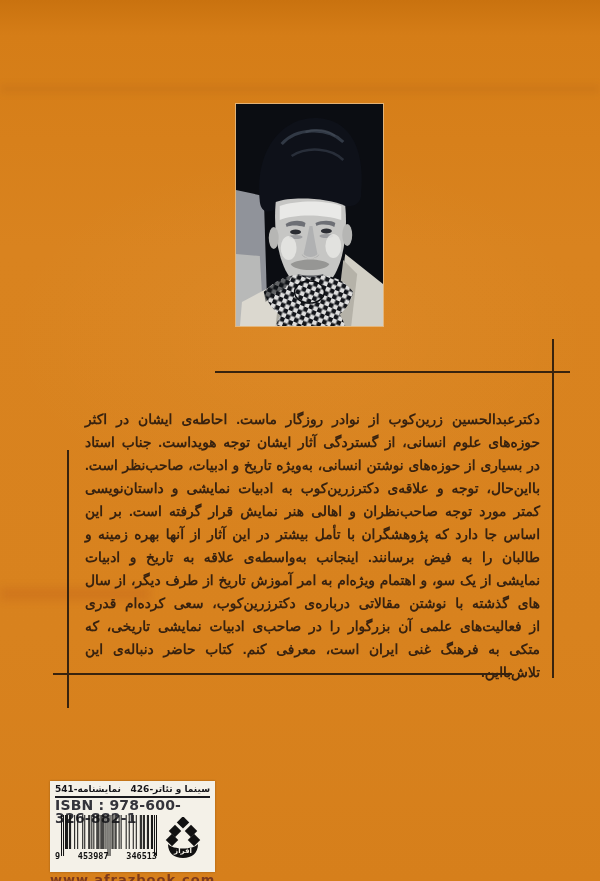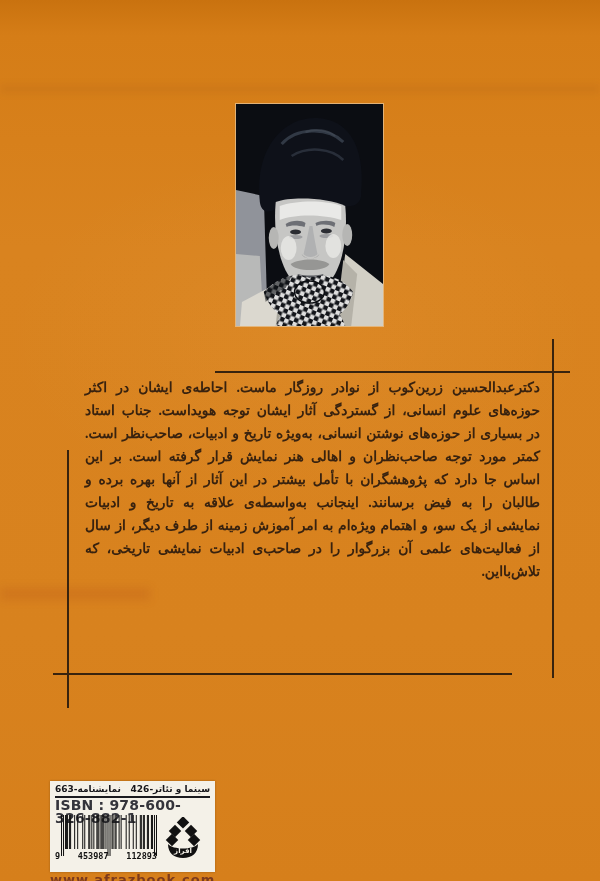--- a/index.html
+++ b/index.html
@@ -18,22 +18,22 @@
   .photo svg{display:block;width:100%;height:100%;}
 
   
   .rule{position:absolute;background:#38230e;}
   .rule-top{left:215px;top:371px;width:355px;height:2px;}
   .rule-right{left:552px;top:339px;width:2px;height:339px;}
   .rule-bottom{left:53px;top:673px;width:459px;height:2px;}
   .rule-left{left:67px;top:450px;width:2px;height:258px;}
 
   
-  .review{position:absolute;left:85px;top:376px;width:455px;direction:rtl;
-    font-family:Liberation Serif, serif;font-weight:bold;font-size:13.8px;
+  .review{position:absolute;left:85px;top:408px;width:455px;direction:rtl;
+    font-family:Liberation Sans, sans-serif;font-weight:bold;font-size:13.8px;
     color:#38220f;}
   .rline{height:23px;line-height:23px;white-space:nowrap;text-align:justify;text-align-last:justify;overflow:visible;}
   .rline.last{text-align-last:right;}
 
   
   .isbn-box{position:absolute;left:50px;top:781px;width:165px;height:91px;
     background:#f4f1e8;box-sizing:border-box;padding:2px 5px 0 5px;
     box-shadow:0 0 2px rgba(60,30,0,0.35);}
   .cat-row{display:flex;justify-content:space-between;direction:rtl;
     font-size:9px;font-weight:bold;color:#15151a;line-height:12px;height:12px;}
@@ -117,32 +117,35 @@
 
   <div class="rule rule-top"></div>
   <div class="rule rule-right"></div>
   <div class="rule rule-bottom"></div>
   <div class="rule rule-left"></div>
 
   <div class="review" lang="fa" dir="rtl">
       <div class="rline">دکترعبدالحسین زرین‌کوب از نوادر روزگار ماست. احاطه‌ی ایشان در اکثر</div>
       <div class="rline">حوزه‌های علوم انسانی، از گستردگی آثار ایشان توجه هویداست. جناب استاد</div>
       <div class="rline">در بسیاری از حوزه‌های نوشتن انسانی، به‌ویژه تاریخ و ادبیات، صاحب‌نظر است.</div>
+      <div class="rline">بااین‌حال، توجه و علاقه‌ی دکترزرین‌کوب به ادبیات نمایشی و داستان‌نویسی</div>
       <div class="rline">کمتر مورد توجه صاحب‌نظران و اهالی هنر نمایش قرار گرفته است. بر این</div>
-      <div class="rline">اساس جا دارد که پژوهشگران با تأمل بیشتر در این آثار از آنها بهره برده و</div>
+      <div class="rline">اساس جا دارد که پژوهشگران با تأمل بیشتر در این آثار از آنها بهره زمینه و</div>
       <div class="rline">طالبان را به فیض برسانند. اینجانب به‌واسطه‌ی علاقه به تاریخ و ادبیات</div>
-      <div class="rline">نمایشی از یک سو، و اهتمام ویژه‌ام به امر آموزش زمینه از طرف دیگر، از سال</div>
+      <div class="rline">نمایشی از یک سو، و اهتمام ویژه‌ام به امر آموزش تاریخ از طرف دیگر، از سال</div>
+      <div class="rline">های گذشته با نوشتن مقالاتی درباره‌ی دکترزرین‌کوب، سعی کرده‌ام قدری</div>
       <div class="rline">از فعالیت‌های علمی آن بزرگوار را در صاحب‌ی ادبیات نمایشی تاریخی، که</div>
+      <div class="rline">متکی به فرهنگ غنی ایران است، معرفی کنم. کتاب حاضر دنباله‌ی این</div>
       <div class="rline last">تلاش‌بااین.</div>
     </div>
 
   <div class="isbn-box">
     <div class="cat-row" dir="rtl">
       <span>سینما و تئاتر-426</span>
-      <span>نمایشنامه-663</span>
+      <span>نمایشنامه-541</span>
     </div>
     <div class="cat-divider"></div>
     <div class="isbn-line">ISBN : 978-600-326-882-1</div>
     <div class="code-row">
       <div class="barcode-wrap">
         <svg id="bc-svg" width="104" height="41" viewBox="0 0 104 41">
             <rect x="6.00" y="0" width="1.01" height="41" fill="#111"></rect>
             <rect x="8.02" y="0" width="1.01" height="41" fill="#111"></rect>
             <rect x="10.04" y="0" width="1.01" height="34" fill="#111"></rect>
             <rect x="11.05" y="0" width="1.01" height="34" fill="#111"></rect>
@@ -184,21 +187,21 @@
             <rect x="91.89" y="0" width="1.01" height="34" fill="#111"></rect>
             <rect x="92.91" y="0" width="1.01" height="34" fill="#111"></rect>
             <rect x="95.94" y="0" width="1.01" height="34" fill="#111"></rect>
             <rect x="96.95" y="0" width="1.01" height="34" fill="#111"></rect>
             <rect x="98.97" y="0" width="1.01" height="41" fill="#111"></rect>
             <rect x="100.99" y="0" width="1.01" height="41" fill="#111"></rect>
           </svg>
         <div class="bc-digits">
             <span>9</span>
             <span>453987</span>
-            <span>112893</span>
+            <span>346513</span>
           </div>
       </div>
       <div class="logo-wrap">
         <svg width="36" height="42" viewBox="0 0 36 42">
           <g fill="#111">
             <rect x="13.6" y="1" width="8.8" height="8.8" transform="rotate(45 18 5.4)"></rect>
             <rect x="5.6" y="9.6" width="8.8" height="8.8" transform="rotate(45 10 14)"></rect>
             <rect x="21.6" y="9.6" width="8.8" height="8.8" transform="rotate(45 26 14)"></rect>
             <rect x="2.6" y="18.6" width="8.8" height="8.8" transform="rotate(45 7 23)"></rect>
             <rect x="24.6" y="18.6" width="8.8" height="8.8" transform="rotate(45 29 23)"></rect>

